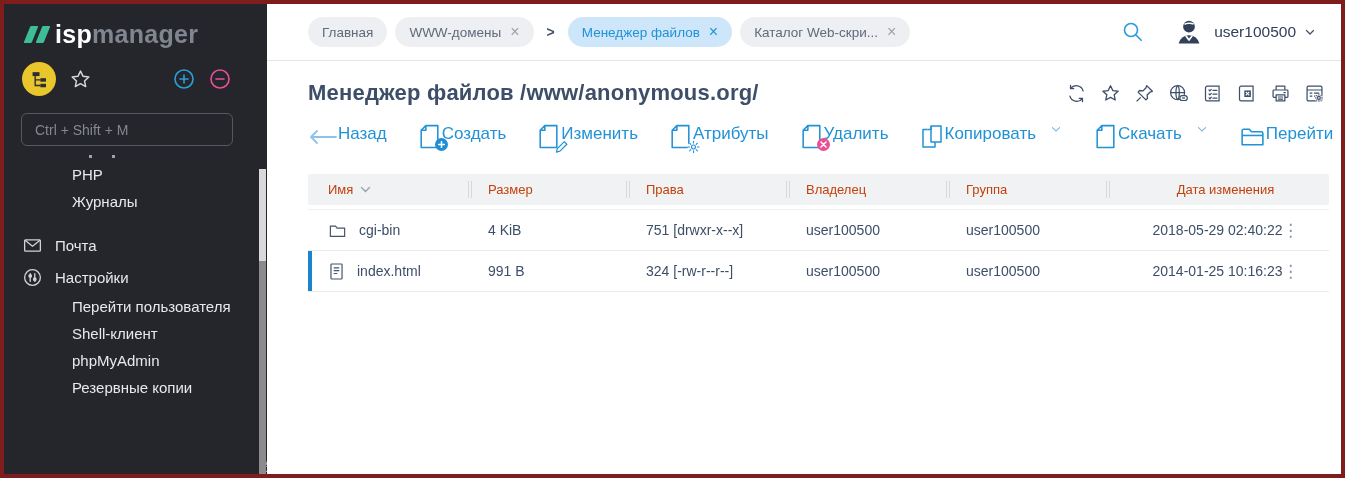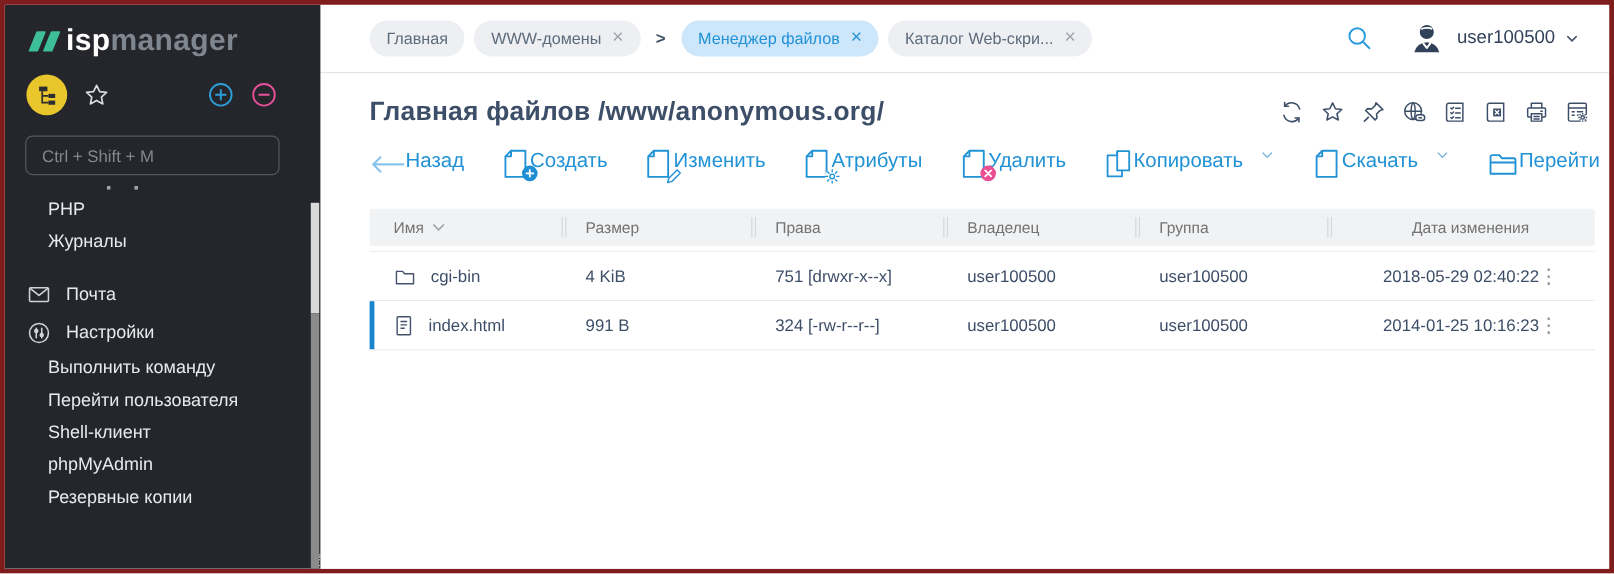--- a/index.html
+++ b/index.html
@@ -20,21 +20,21 @@
   .sicon.badge { margin-left:15px; }
   .side-icons .spacer { flex:1; }
   .sicon.plus { color:#2d9fd8; }
   .sicon.minus { color:var(--c-pink,#e8509a); margin-left:14px; }
   .side-search { margin:17px 0 0 17px; width:212px; height:33px; background:transparent; border:1px solid #54585f; border-radius:6px; color:#c3c6cb; font-size:14px; padding:0 13px; font-family:inherit; outline:none; }
   .side-search::placeholder { color:#83888f; }
   .menu { margin-top:9px; font-size:15px; }
   .clipped-ticks { height:6px; margin-left:85px; display:flex; gap:20px; overflow:hidden; }
   .clipped-ticks i { width:3px; height:3px; background:#9ea3a9; display:block; }
   .menu-item { display:flex; align-items:center; height:27px; padding-left:18px; cursor:pointer; color:#e7e9ec; }
-  .menu-item.sub { padding-left:36px; }
+  .menu-item.sub { padding-left:68px; }
   .menu-item.section { height:32px; }
   .menu-gap { height:14px; }
   .mi-icon { width:21px; margin-right:12px; display:flex; align-items:center; color:#cfd3d8; }
   .sb-track { position:absolute; right:1px; top:165px; width:7px; height:92px; background:#d9d9d9; }
   .sb-thumb { position:absolute; right:1px; top:257px; width:7px; bottom:0; background:#8b8b8b; }
 
   
   .main { flex:1; min-width:0; display:flex; flex-direction:column; background:#fff; }
   .topbar { height:57px; flex-shrink:0; display:flex; padding:0 24px 0 41px; border-bottom:1px solid #e3e6e9; }
   .tabs { display:flex; align-items:center; gap:8px; }
@@ -62,21 +62,21 @@
   .tbtn-group .tbtn { margin-right:0; }
   .dd-chevron { color:#7db7dc; margin:0 0 16px 13px; display:flex; cursor:pointer; }
   .badge { position:absolute; right:-6px; bottom:1px; width:13px; height:13px; border-radius:50%; display:flex; align-items:center; justify-content:center; }
   .badge.blue { background:#1f8fd5; }
   .badge.pink { background:var(--c-pink_badge,#ea4f93); }
   .badge.bare { background:transparent; right:-7px; bottom:-1px; }
   .toolbar-search { margin-left:auto; display:flex; align-items:center; gap:10px; color:var(--c-accent,#2192d6); font-size:15.5px; margin-top:13px; padding-right:16px; cursor:pointer; white-space:nowrap; }
 
   
   .table { margin:18px 12px 0 41px; }
-  .thead { display:flex; align-items:center; height:31px; background:#f1f2f4; border-radius:2px; color:#737373; font-size:13px; }
+  .thead { display:flex; align-items:center; height:31px; background:#f1f2f4; border-radius:2px; color:#c2410c; font-size:13px; }
   .th { display:flex; align-items:center; gap:7px; padding-left:20px; height:100%; position:relative; cursor:pointer; }
   .th.sep::before { content:""; position:absolute; left:0; top:7px; bottom:7px; width:1px; background:#d5d9dd; }
   .th.sep::after { content:""; position:absolute; left:3px; top:7px; bottom:7px; width:1px; background:#d5d9dd; }
   .c-name { width:160px; } .c-size { width:158px; } .c-perms { width:160px; }
   .c-owner { width:160px; } .c-group { width:160px; } .c-date { flex:1; justify-content:center; padding-left:16px; }
   .tbody { margin-top:4px; border-top:1px solid #eef0f2; }
   .trow { display:flex; align-items:center; height:41px; border-bottom:1px solid #e9ebee; color:#3d4e68; font-size:14px; position:relative; background:#fff; cursor:pointer; }
   .trow.selected::before { content:""; position:absolute; left:0; top:0; bottom:0; width:4px; background:#1b85cb; }
   .td { display:flex; align-items:center; padding-left:20px; }
   .td.c-date { padding-left:0; position:relative; justify-content:center; }
@@ -163,23 +163,20 @@
           <svg width="21" height="21" viewBox="0 0 24 24" fill="none" stroke="currentColor" stroke-width="1.5" stroke-linecap="round">
               <circle cx="12" cy="12" r="9"></circle>
               <path d="M9.4 7.5v9M14.6 7.5v9"></path>
               <circle cx="9.4" cy="10.2" r="1.4" fill="currentColor"></circle>
               <circle cx="14.6" cy="14" r="1.4" fill="currentColor"></circle>
             </svg>
         </span>
         <span>Настройки</span>
       </div>
       <div class="menu-item sub">
-          <span>Выполнить команду</span>
-        </div>
-      <div class="menu-item sub">
           <span>Перейти пользователя</span>
         </div>
       <div class="menu-item sub">
           <span>Shell-клиент</span>
         </div>
       <div class="menu-item sub">
           <span>phpMyAdmin</span>
         </div>
       <div class="menu-item sub">
           <span>Резервные копии</span>
@@ -229,21 +226,21 @@
         <span class="username">user100500</span>
         <span class="u-chevron">
           <svg width="14" height="14" viewBox="0 0 24 24" fill="none" stroke="currentColor" stroke-width="2.2" stroke-linecap="round">
               <path d="M6 9.5l6 6 6-6"></path>
             </svg>
         </span>
       </div>
     </header>
 
     <div class="content-head">
-      <h1 class="page-title">Главная файлов /www/anonymous.org/</h1>
+      <h1 class="page-title">Менеджер файлов /www/anonymous.org/</h1>
       <div class="head-icons">
         <span class="hicon">
           <svg width="21" height="21" viewBox="0 0 24 24" fill="none" stroke="currentColor" stroke-width="1.5" stroke-linecap="round">
               <path d="M19.5 9A8 8 0 0 0 5.4 6.2"></path>
               <path d="M5.2 2.8v3.6h3.6"></path>
               <path d="M4.5 15a8 8 0 0 0 14.1 2.8"></path>
               <path d="M18.8 21.2v-3.6h-3.6"></path>
             </svg>
         </span>
         <span class="hicon">

